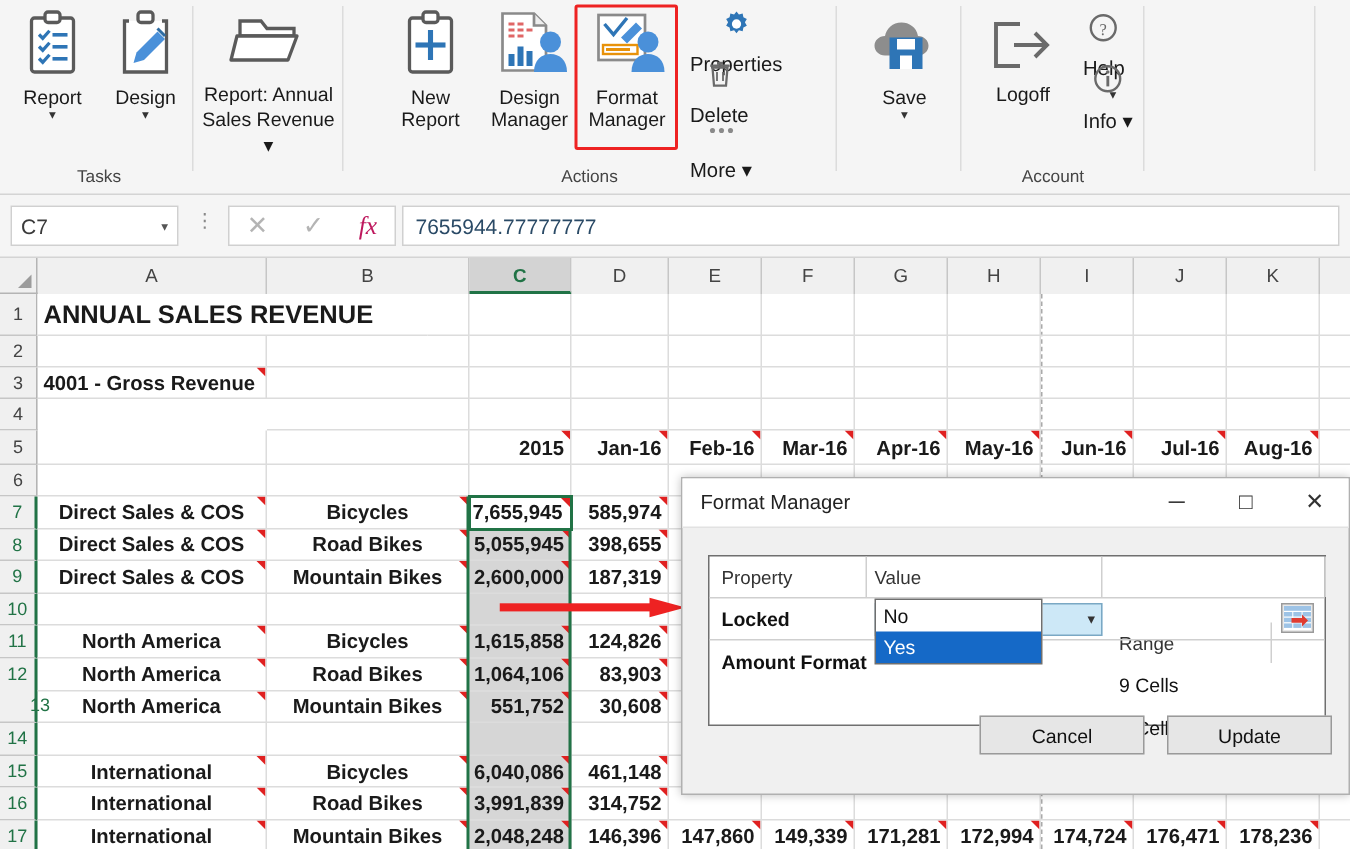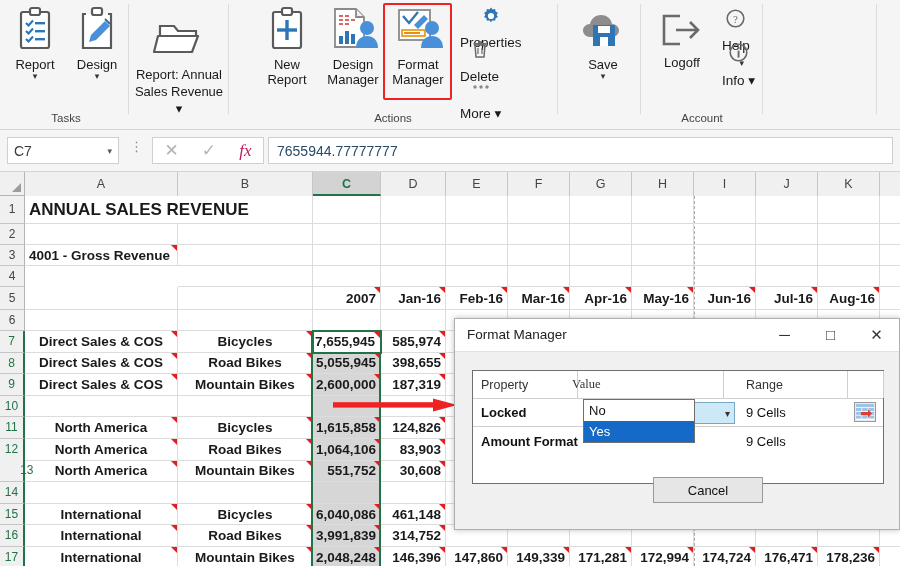--- a/index.html
+++ b/index.html
@@ -136,22 +136,22 @@
     position:absolute; left:17px; top:51px; width:412px; height:114px;
     border:1.5px solid #6f6f6f; background:#fff;
   }
   .trow { position:absolute; left:0; width:100%; height:28px; border-bottom:1px solid #cfcfcf;}
   .trow.hdr { top:0; }
   .trow.r1 { top:28px; }
   .trow.r2 { top:56px; border-bottom:none;}
   .tc { position:absolute; top:0; height:100%; display:flex; align-items:center;
         padding:0 8px; font-size:13px; color:#111; }
   .tc.c0 { left:0; width:105px; }
-  .tc.c1 { left:91px; width:160px;font-family:Liberation Serif, serif; }
-  .tc.c2 { left:265px; width:110px; }
+  .tc.c1 { left:102px; width:160px; }
+  .tc.c2 { left:265px; width:110px;margin-top:44px; }
   .tc.c3 { left:375px; width:36px; }
   .trow.hdr .tc { color:#333; font-size:12.5px; border-right:1px solid #cfcfcf;}
   .trow.r1 .tc.c0, .trow.r2 .tc.c0 { font-weight:bold; font-size:13px; }
   #combo {
     position:absolute; left:110px; top:3px; width:152px; height:22px;
     background:#cde8f7; border:1px solid #7aa8c4; display:flex; align-items:center;
     padding:0 4px 0 6px; font-size:13px; color:#111; z-index:3;
   }
   #combo .cv { flex:1; }
   #combo .cc { font-size:10px; color:#333; }
@@ -207,21 +207,21 @@
       </svg>
     </span>
     <span class="lbl">Design</span>
     <span class="caret">▾</span>
   </div>
 
   <div class="rib-sep" style="left:128px;"></div>
   <div class="grp-label" style="left:4px; width:124px;">Tasks</div>
 
   <div class="rib-sep" style="left:228px;"></div>
-  <div class="big-btn" style="left:132px; top:18px; width:94px; line-height:17px;">
+  <div class="big-btn" style="left:132px; top:6px; width:94px; line-height:17px;">
     <span class="icowrap">
       <svg width="54" height="42" viewBox="0 0 54 42">
         <path d="M8 8 h14 l4 5 h18 v5 h-36 z" fill="#fff" stroke="#5a5a5a" stroke-width="2.2"></path>
         <path d="M6 18 h40 l-6 16 h-38 z" fill="#fff" stroke="#5a5a5a" stroke-width="2.2" stroke-linejoin="round"></path>
       </svg>
     </span>
     <span class="lbl">Report: Annual
 Sales Revenue ▾</span>
   </div>
 
@@ -474,21 +474,21 @@
       <div class="cell" style="left: 483px; top: 70px; width: 62px; height: 21px;"></div>
       <div class="cell" style="left: 545px; top: 70px; width: 62px; height: 21px;"></div>
       <div class="cell" style="left: 607px; top: 70px; width: 62px; height: 21px;"></div>
       <div class="cell" style="left: 669px; top: 70px; width: 62px; height: 21px;"></div>
       <div class="cell" style="left: 731px; top: 70px; width: 62px; height: 21px;"></div>
       <div class="cell" style="left: 793px; top: 70px; width: 62px; height: 21px;"></div>
       <div class="cell" style="left: 855px; top: 70px; width: 50px; height: 21px;"></div>
       <div class="cell" style="left: 0px; top: 91px; width: 153px; height: 23px;"></div>
       <div class="cell" style="left: 153px; top: 91px; width: 135px; height: 23px;"></div>
       <div class="cell right" style="left: 288px; top: 91px; width: 68px; height: 23px;">
-        <span>2007</span>
+        <span>2015</span>
         <span class="cmt"></span>
       </div>
       <div class="cell right" style="left: 356px; top: 91px; width: 65px; height: 23px;">
         <span>Jan-16</span>
         <span class="cmt"></span>
       </div>
       <div class="cell right" style="left: 421px; top: 91px; width: 62px; height: 23px;">
         <span>Feb-16</span>
         <span class="cmt"></span>
       </div>
@@ -858,13 +858,14 @@
       <span class="tc c2">9 Cells</span>
     </div>
 
     <div id="dropdown">
       <div class="opt">No</div>
       <div class="opt on">Yes</div>
     </div>
   </div>
 
   <div class="dbtn" id="btn-cancel">Cancel</div>
+  <div class="dbtn" id="btn-update">Update</div>
 </div>
 
 </body></html>

